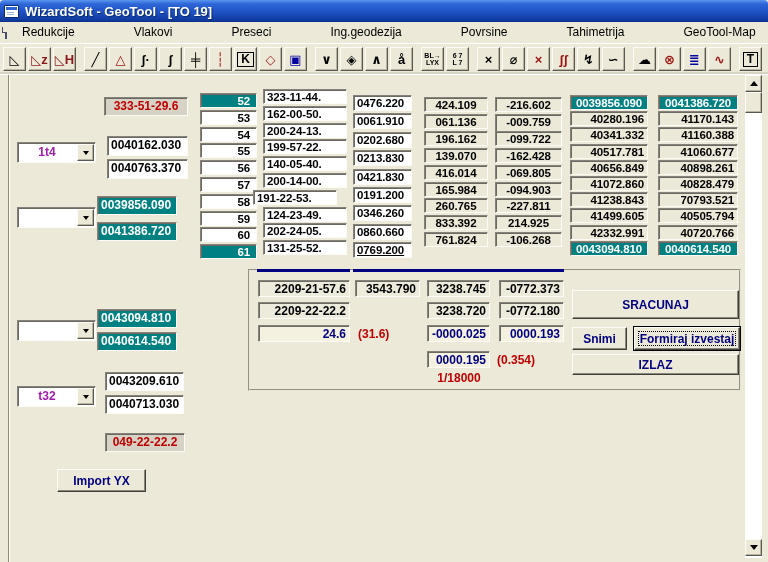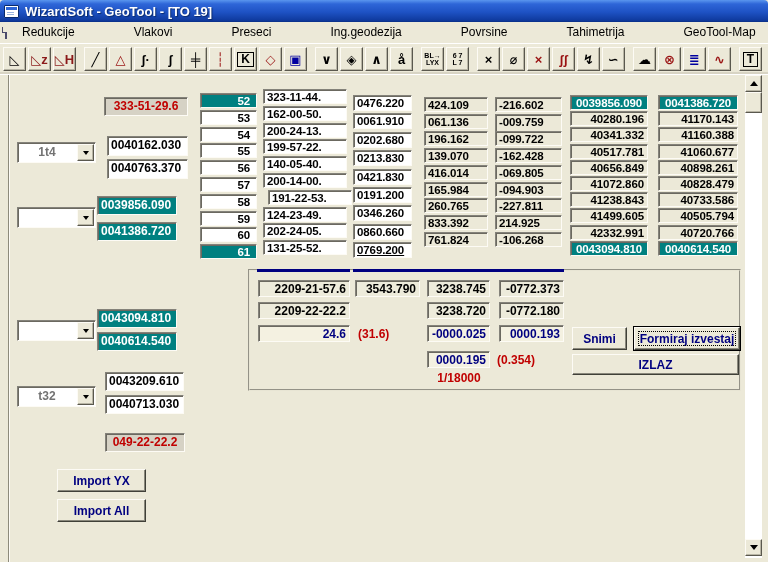--- a/index.html
+++ b/index.html
@@ -53,28 +53,28 @@
     padding:1px 3px 0; white-space:nowrap; overflow:hidden;
   }
   .teal { background:#008080; color:#fff; }
   .red-fld { background:#D6D2C5; color:#C00000; text-align:center; }
   .black-cal { background:#EDEBDB; color:#000; text-align:right; }
   .blue-cal { background:#F4F1E1; color:#000080; text-align:right; }
   .gcell { font-size:11.5px; line-height:12px; letter-spacing:-0.1px; }
   .c-num { text-align:right; padding-right:6px; }
   .c-dir { text-align:left; }
   .c-dist { text-align:left; }
-  .c-calc { background:#ECE9D8; text-align:left; }
+  .c-calc { background:#ECE9D8; text-align:center; }
   .c-coord { background:#ECE9D8; text-align:right; }
   .c-coord.teal, .c-num.teal { background:#008080; }
   .c-coord.teal { text-align:center; padding-right:3px; }
 
   
   .combo { position:absolute; background:#fff; border:1px solid; border-color:#84827A #FDFBF5 #FDFBF5 #84827A; box-shadow:inset 1px 1px 0 #6B6960; display:flex; }
-  .combo-text { flex:1; font-size:12px; font-weight:bold; text-align:center; padding-top:2px; color:#737373; overflow:hidden; }
+  .combo-text { flex:1; font-size:12px; font-weight:bold; text-align:center; padding-top:2px; color:#a21caf; overflow:hidden; }
   .combo.teal .combo-text { color:#fff; }
   .combo-btn { width:17px; margin:1px; background:#ECE9D8; border:1px solid; border-color:#FDFBF5 #5A584E #5A584E #FDFBF5; box-shadow:inset -1px -1px 0 #B8B5A5; display:flex; align-items:center; justify-content:center; }
   .arr-down-sm { width:0; height:0; border:3px solid transparent; border-top:4px solid #000; margin-top:4px; }
 
   
   .btn {
     position:absolute; background:#ECE9D8; color:#000080;
     border:1px solid; border-color:#FDFBF5 #404038 #404038 #FDFBF5;
     box-shadow:inset -1px -1px 0 #8A887C;
     display:flex; align-items:center; justify-content:center;
@@ -252,40 +252,39 @@
       <span class="combo-text">t32</span>
       <div class="combo-btn">
           <i class="arr-down-sm"></i>
         </div>
     </div>
     <div class="fld" style="left:105px;top:320px;width:79px;height:19px;">0040713.030</div>
 
     <div class="fld red-fld" style="left:105px;top:358px;width:80px;height:19px;">049-22-22.2</div>
 
     <div class="btn" style="left:57px;top:394px;width:89px;height:23px;">Import YX</div>
-    <div class="btn" style="left:57px;top:424px;width:89px;height:23px;">Import All</div>
 
     <div id="grid">
         <div class="fld gcell c-num teal" style="left: 200px; top: 18px; width: 57px; height: 15px;">52</div>
         <div class="fld gcell c-num" style="left: 200px; top: 35px; width: 57px; height: 15px;">53</div>
         <div class="fld gcell c-num" style="left: 200px; top: 52px; width: 57px; height: 15px;">54</div>
         <div class="fld gcell c-num" style="left: 200px; top: 68px; width: 57px; height: 15px;">55</div>
         <div class="fld gcell c-num" style="left: 200px; top: 85px; width: 57px; height: 15px;">56</div>
         <div class="fld gcell c-num" style="left: 200px; top: 102px; width: 57px; height: 15px;">57</div>
         <div class="fld gcell c-num" style="left: 200px; top: 119px; width: 57px; height: 15px;">58</div>
         <div class="fld gcell c-num" style="left: 200px; top: 136px; width: 57px; height: 15px;">59</div>
         <div class="fld gcell c-num" style="left: 200px; top: 152px; width: 57px; height: 15px;">60</div>
         <div class="fld gcell c-num teal" style="left: 200px; top: 169px; width: 57px; height: 15px;">61</div>
         <div class="fld gcell c-dir" style="left: 263px; top: 14px; width: 84px; height: 15px;">323-11-44.</div>
         <div class="fld gcell c-dir" style="left: 263px; top: 31px; width: 84px; height: 15px;">162-00-50.</div>
         <div class="fld gcell c-dir" style="left: 263px; top: 48px; width: 84px; height: 15px;">200-24-13.</div>
         <div class="fld gcell c-dir" style="left: 263px; top: 64px; width: 84px; height: 15px;">199-57-22.</div>
         <div class="fld gcell c-dir" style="left: 263px; top: 81px; width: 84px; height: 15px;">140-05-40.</div>
         <div class="fld gcell c-dir" style="left: 263px; top: 98px; width: 84px; height: 15px;">200-14-00.</div>
-        <div class="fld gcell c-dir" style="left: 268px; top: 115px; width: 84px; height: 15px;">191-22-53.</div>
+        <div class="fld gcell c-dir" style="left: 253px; top: 115px; width: 84px; height: 15px;">191-22-53.</div>
         <div class="fld gcell c-dir" style="left: 263px; top: 132px; width: 84px; height: 15px;">124-23-49.</div>
         <div class="fld gcell c-dir" style="left: 263px; top: 148px; width: 84px; height: 15px;">202-24-05.</div>
         <div class="fld gcell c-dir" style="left: 263px; top: 165px; width: 84px; height: 15px;">131-25-52.</div>
         <div class="fld gcell c-dist" style="left: 353px; top: 20px; width: 59px; height: 16px;">0476.220</div>
         <div class="fld gcell c-dist" style="left: 353px; top: 38px; width: 59px; height: 16px;">0061.910</div>
         <div class="fld gcell c-dist" style="left: 353px; top: 57px; width: 59px; height: 16px;">0202.680</div>
         <div class="fld gcell c-dist" style="left: 353px; top: 75px; width: 59px; height: 16px;">0213.830</div>
         <div class="fld gcell c-dist" style="left: 353px; top: 94px; width: 59px; height: 16px;">0421.830</div>
         <div class="fld gcell c-dist" style="left: 353px; top: 112px; width: 59px; height: 16px;">0191.200</div>
         <div class="fld gcell c-dist" style="left: 353px; top: 130px; width: 59px; height: 16px;">0346.260</div>
@@ -318,21 +317,21 @@
         <div class="fld gcell c-coord" style="left: 570px; top: 117px; width: 78px; height: 15px;">41238.843</div>
         <div class="fld gcell c-coord" style="left: 570px; top: 133px; width: 78px; height: 15px;">41499.605</div>
         <div class="fld gcell c-coord" style="left: 570px; top: 150px; width: 78px; height: 15px;">42332.991</div>
         <div class="fld gcell c-coord teal" style="left: 570px; top: 166px; width: 78px; height: 15px;">0043094.810</div>
         <div class="fld gcell c-coord teal" style="left: 658px; top: 20px; width: 80px; height: 15px;">0041386.720</div>
         <div class="fld gcell c-coord" style="left: 658px; top: 36px; width: 80px; height: 15px;">41170.143</div>
         <div class="fld gcell c-coord" style="left: 658px; top: 52px; width: 80px; height: 15px;">41160.388</div>
         <div class="fld gcell c-coord" style="left: 658px; top: 69px; width: 80px; height: 15px;">41060.677</div>
         <div class="fld gcell c-coord" style="left: 658px; top: 85px; width: 80px; height: 15px;">40898.261</div>
         <div class="fld gcell c-coord" style="left: 658px; top: 101px; width: 80px; height: 15px;">40828.479</div>
-        <div class="fld gcell c-coord" style="left: 658px; top: 117px; width: 80px; height: 15px;">40733.586</div>
+        <div class="fld gcell c-coord" style="left: 658px; top: 117px; width: 80px; height: 15px;">70793.521</div>
         <div class="fld gcell c-coord" style="left: 658px; top: 133px; width: 80px; height: 15px;">40505.794</div>
         <div class="fld gcell c-coord" style="left: 658px; top: 150px; width: 80px; height: 15px;">40720.766</div>
         <div class="fld gcell c-coord teal" style="left: 658px; top: 166px; width: 80px; height: 15px;">0040614.540</div>
       </div>
 
     <div class="panel">
       <div class="blue-line" style="left:7px;width:93px;"></div>
       <div class="blue-line" style="left:103px;width:211px;"></div>
 
       <div class="fld black-cal" style="left:8px;top:9px;width:92px;height:17px;">2209-21-57.6</div>
@@ -346,20 +345,21 @@
 
       <div class="fld blue-cal" style="left:8px;top:54px;width:92px;height:17px;text-align:right;">24.6</div>
       <div class="note" style="left:108px;top:56px;">(31.6)</div>
       <div class="fld blue-cal" style="left:177px;top:54px;width:63px;height:17px;">-0000.025</div>
       <div class="fld blue-cal" style="left:249px;top:54px;width:65px;height:17px;">0000.193</div>
 
       <div class="fld blue-cal" style="left:177px;top:80px;width:63px;height:17px;">0000.195</div>
       <div class="note" style="left:247px;top:82px;">(0.354)</div>
       <div class="note" style="left:170px;top:100px;width:78px;text-align:center;">1/18000</div>
 
+      <div class="btn" style="left:322px;top:19px;width:167px;height:29px;">SRACUNAJ</div>
       <div class="btn" style="left:322px;top:56px;width:55px;height:23px;">Snimi</div>
       <div class="btn focused" style="left:384px;top:56px;width:106px;height:23px;">Formiraj izvestaj</div>
       <div class="btn" style="left:322px;top:83px;width:167px;height:21px;">IZLAZ</div>
     </div>
 
     <div class="sbar">
       <div class="sb-btn" style="top:0;">
           <i class="tri-up"></i>
         </div>
       <div class="sb-thumb"></div>

